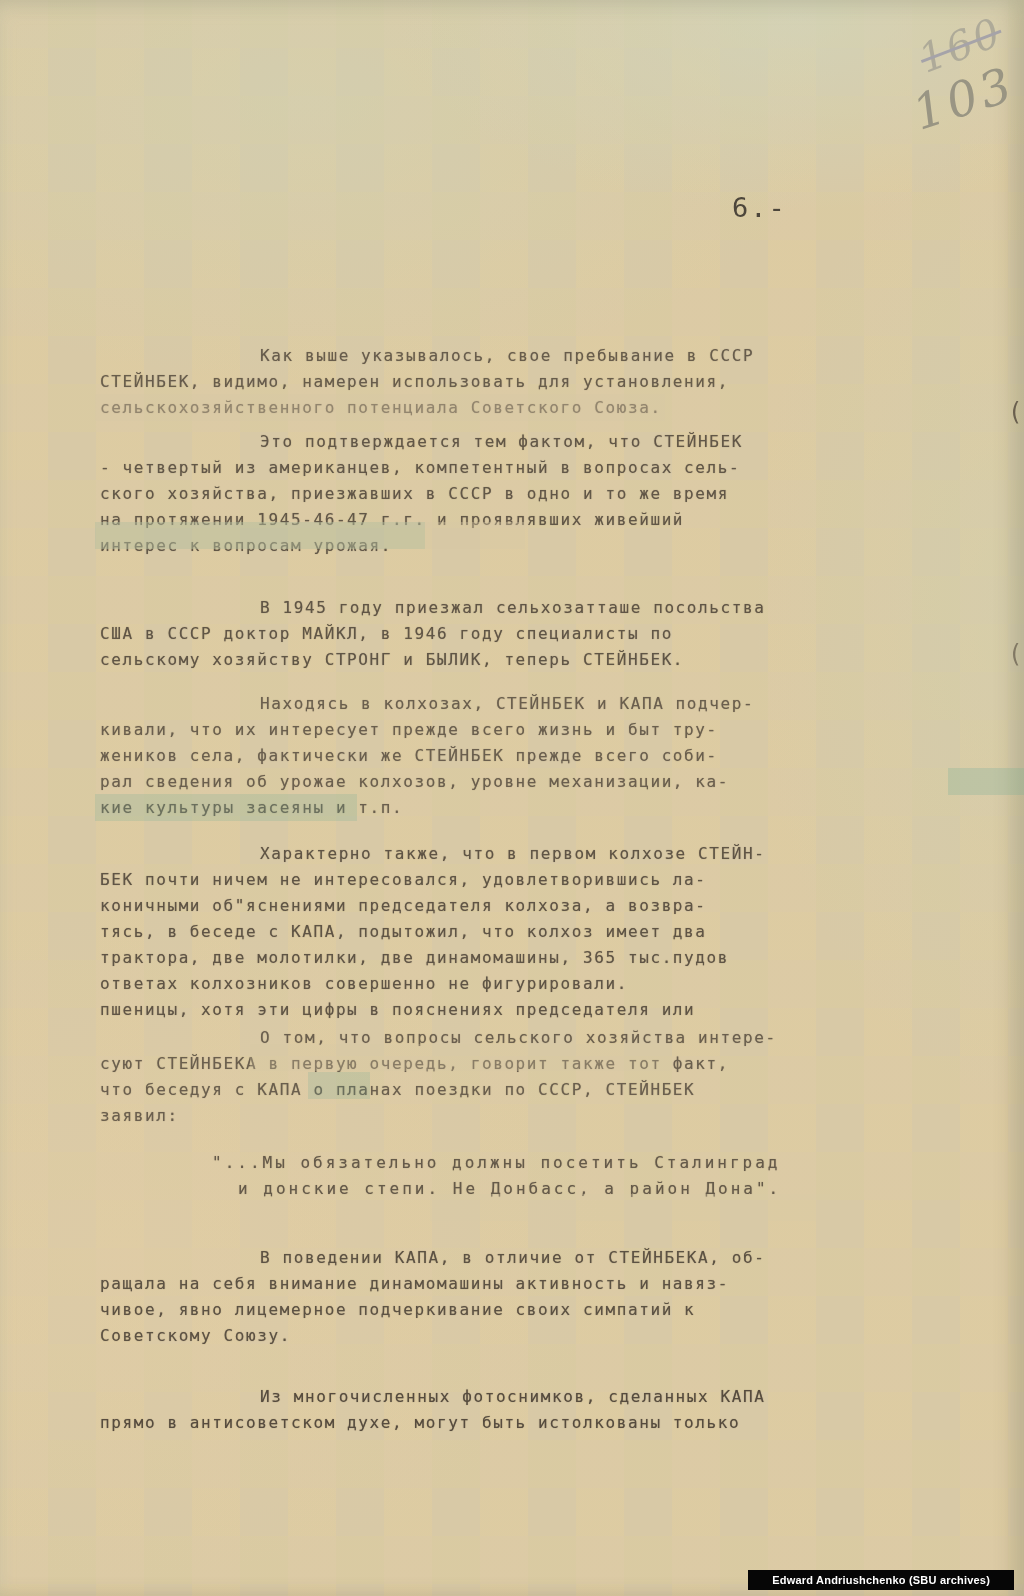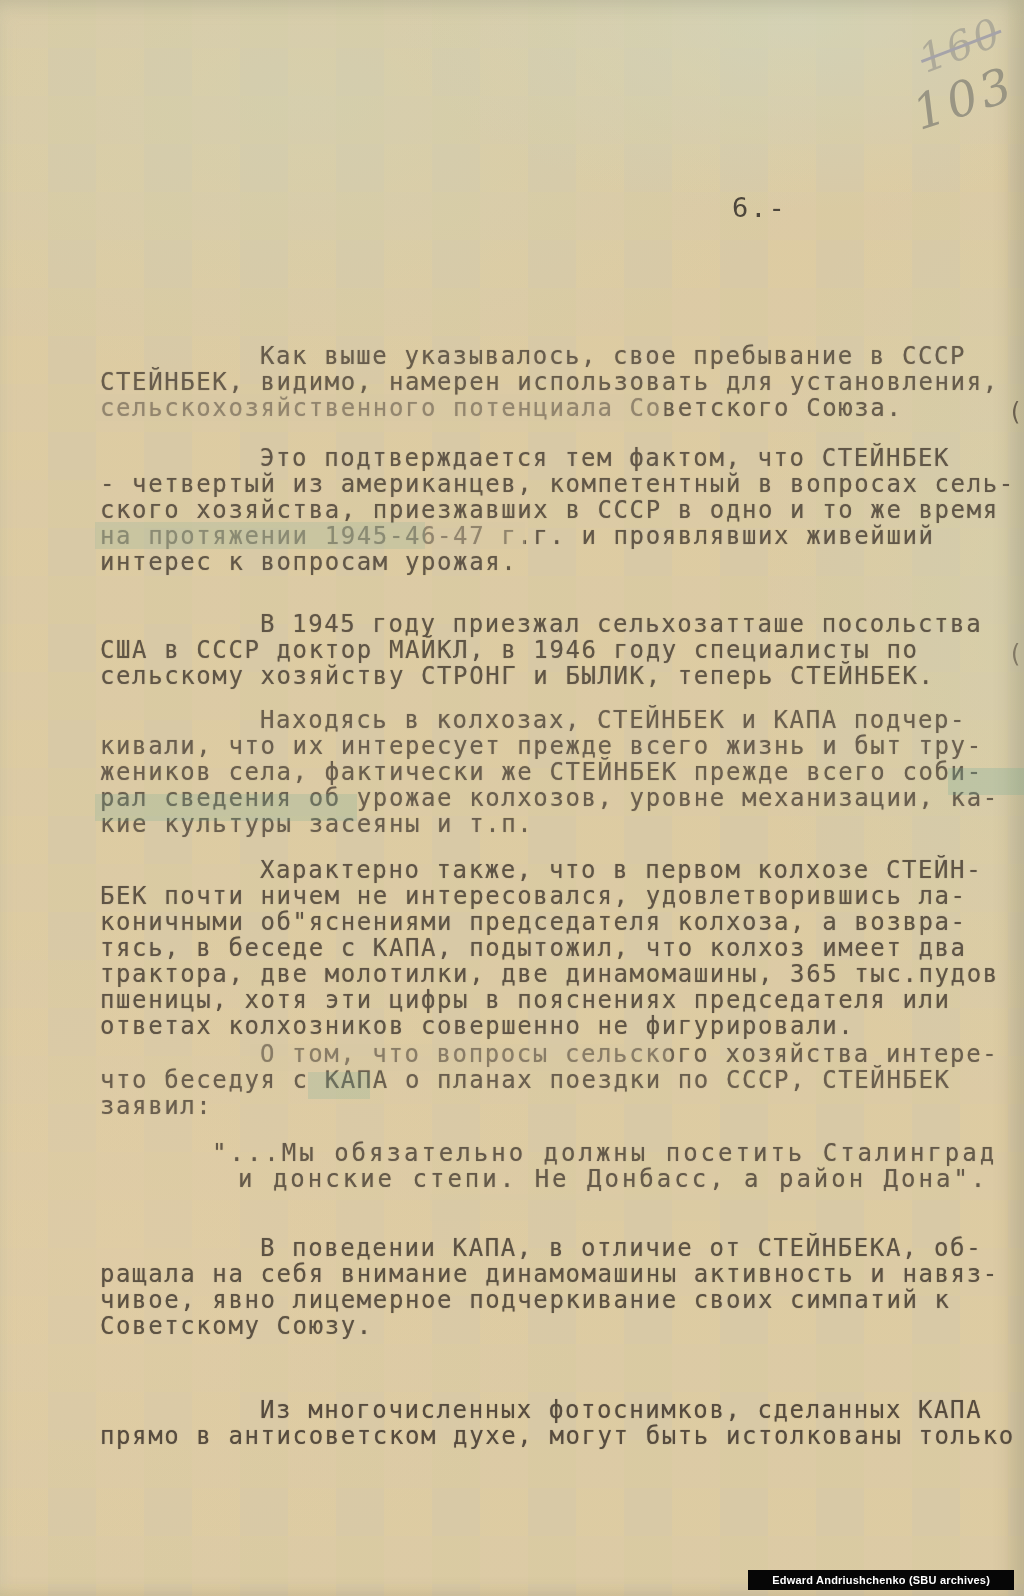--- a/index.html
+++ b/index.html
@@ -14,39 +14,39 @@
       repeating-linear-gradient(90deg, rgba(230,206,162,.28) 0 48px, rgba(0,0,0,0) 48px 96px),
       repeating-conic-gradient(rgba(221,207,146,.22) 0% 25%, rgba(0,0,0,0) 25% 50%);
     background-size:auto,auto,auto,auto,auto,96px 96px;
     box-shadow: inset -12px 0 20px rgba(100,88,64,.20), inset 0 8px 16px rgba(192,198,172,.28);
     font-family:"DejaVu Sans Mono", monospace;
   }
 
   
   .body-text {
     position:absolute; left:100px; top:343px; width:924px;
-    font-size:24px; line-height:26px; letter-spacing:1.6px;
+    font-size:16px; line-height:26px; letter-spacing:1.6px;
     color:#4b4136;
     text-shadow:0 0 1px rgba(70,60,48,.55);
     filter:blur(.3px);
   }
   .line { white-space:pre; height:26px; }
   .para.body .line:first-child { padding-left:160px; }
   .para.quote { padding-left:112px; letter-spacing:3px; }
   .para.quote .line + .line { padding-left:26px; }
 
   .para:nth-of-type(1){opacity:.80}
-  .para:nth-of-type(2){opacity:.84; margin-top:24px}
+  .para:nth-of-type(2){opacity:.84; margin-top:8px}
   .para:nth-of-type(3){opacity:.85; margin-top:36px}
   .para:nth-of-type(4){opacity:.78; margin-top:18px}
   .para:nth-of-type(5){opacity:.86; margin-top:20px}
   .para:nth-of-type(6){opacity:.78; margin-top:2px}
   .para:nth-of-type(7){opacity:.82; margin-top:21px}
   .para:nth-of-type(8){opacity:.88; margin-top:43px}
-  .para:nth-of-type(9){opacity:.92; margin-top:58px}
+  .para:nth-of-type(9){opacity:.92; margin-top:35px}
 
   
   .pgnum {
     position:absolute; left:732px; top:192px;
     font-size:27px; letter-spacing:2px; color:#3e3830;
     filter:blur(.3px); opacity:.9;
   }
 
   
   .hw { position:absolute; font-family:"DejaVu Serif", serif; font-style:italic; }
@@ -117,25 +117,26 @@
         <div class="line">жеников села, фактически же СТЕЙНБЕК прежде всего соби-</div>
         <div class="line">рал сведения об урожае колхозов, уровне механизации, ка-</div>
         <div class="line">кие культуры засеяны и т.п.</div>
       </div>
       <div class="para body">
         <div class="line">Характерно также, что в первом колхозе СТЕЙН-</div>
         <div class="line">БЕК почти ничем не интересовался, удовлетворившись ла-</div>
         <div class="line">коничными об"яснениями председателя колхоза, а возвра-</div>
         <div class="line">тясь, в беседе с КАПА, подытожил, что колхоз имеет два</div>
         <div class="line">трактора, две молотилки, две динамомашины, 365 тыс.пудов</div>
+        <div class="line">ответах колхозников совершенно не фигурировали.</div>
         <div class="line">пшеницы, хотя эти цифры в пояснениях председателя или</div>
-        <div class="line">ответах колхозников совершенно не фигурировали.</div>
       </div>
       <div class="para body">
         <div class="line">О том, что вопросы сельского хозяйства интере-</div>
+        <div class="line">суют СТЕЙНБЕКА в первую очередь, говорит также тот факт,</div>
         <div class="line">что беседуя с КАПА о планах поездки по СССР, СТЕЙНБЕК</div>
         <div class="line">заявил:</div>
       </div>
       <div class="para quote">
         <div class="line">"...Мы обязательно должны посетить Сталинград</div>
         <div class="line">и донские степи. Не Донбасс, а район Дона".</div>
       </div>
       <div class="para body">
         <div class="line">В поведении КАПА, в отличие от СТЕЙНБЕКА, об-</div>
         <div class="line">ращала на себя внимание динамомашины активность и навяз-</div>

